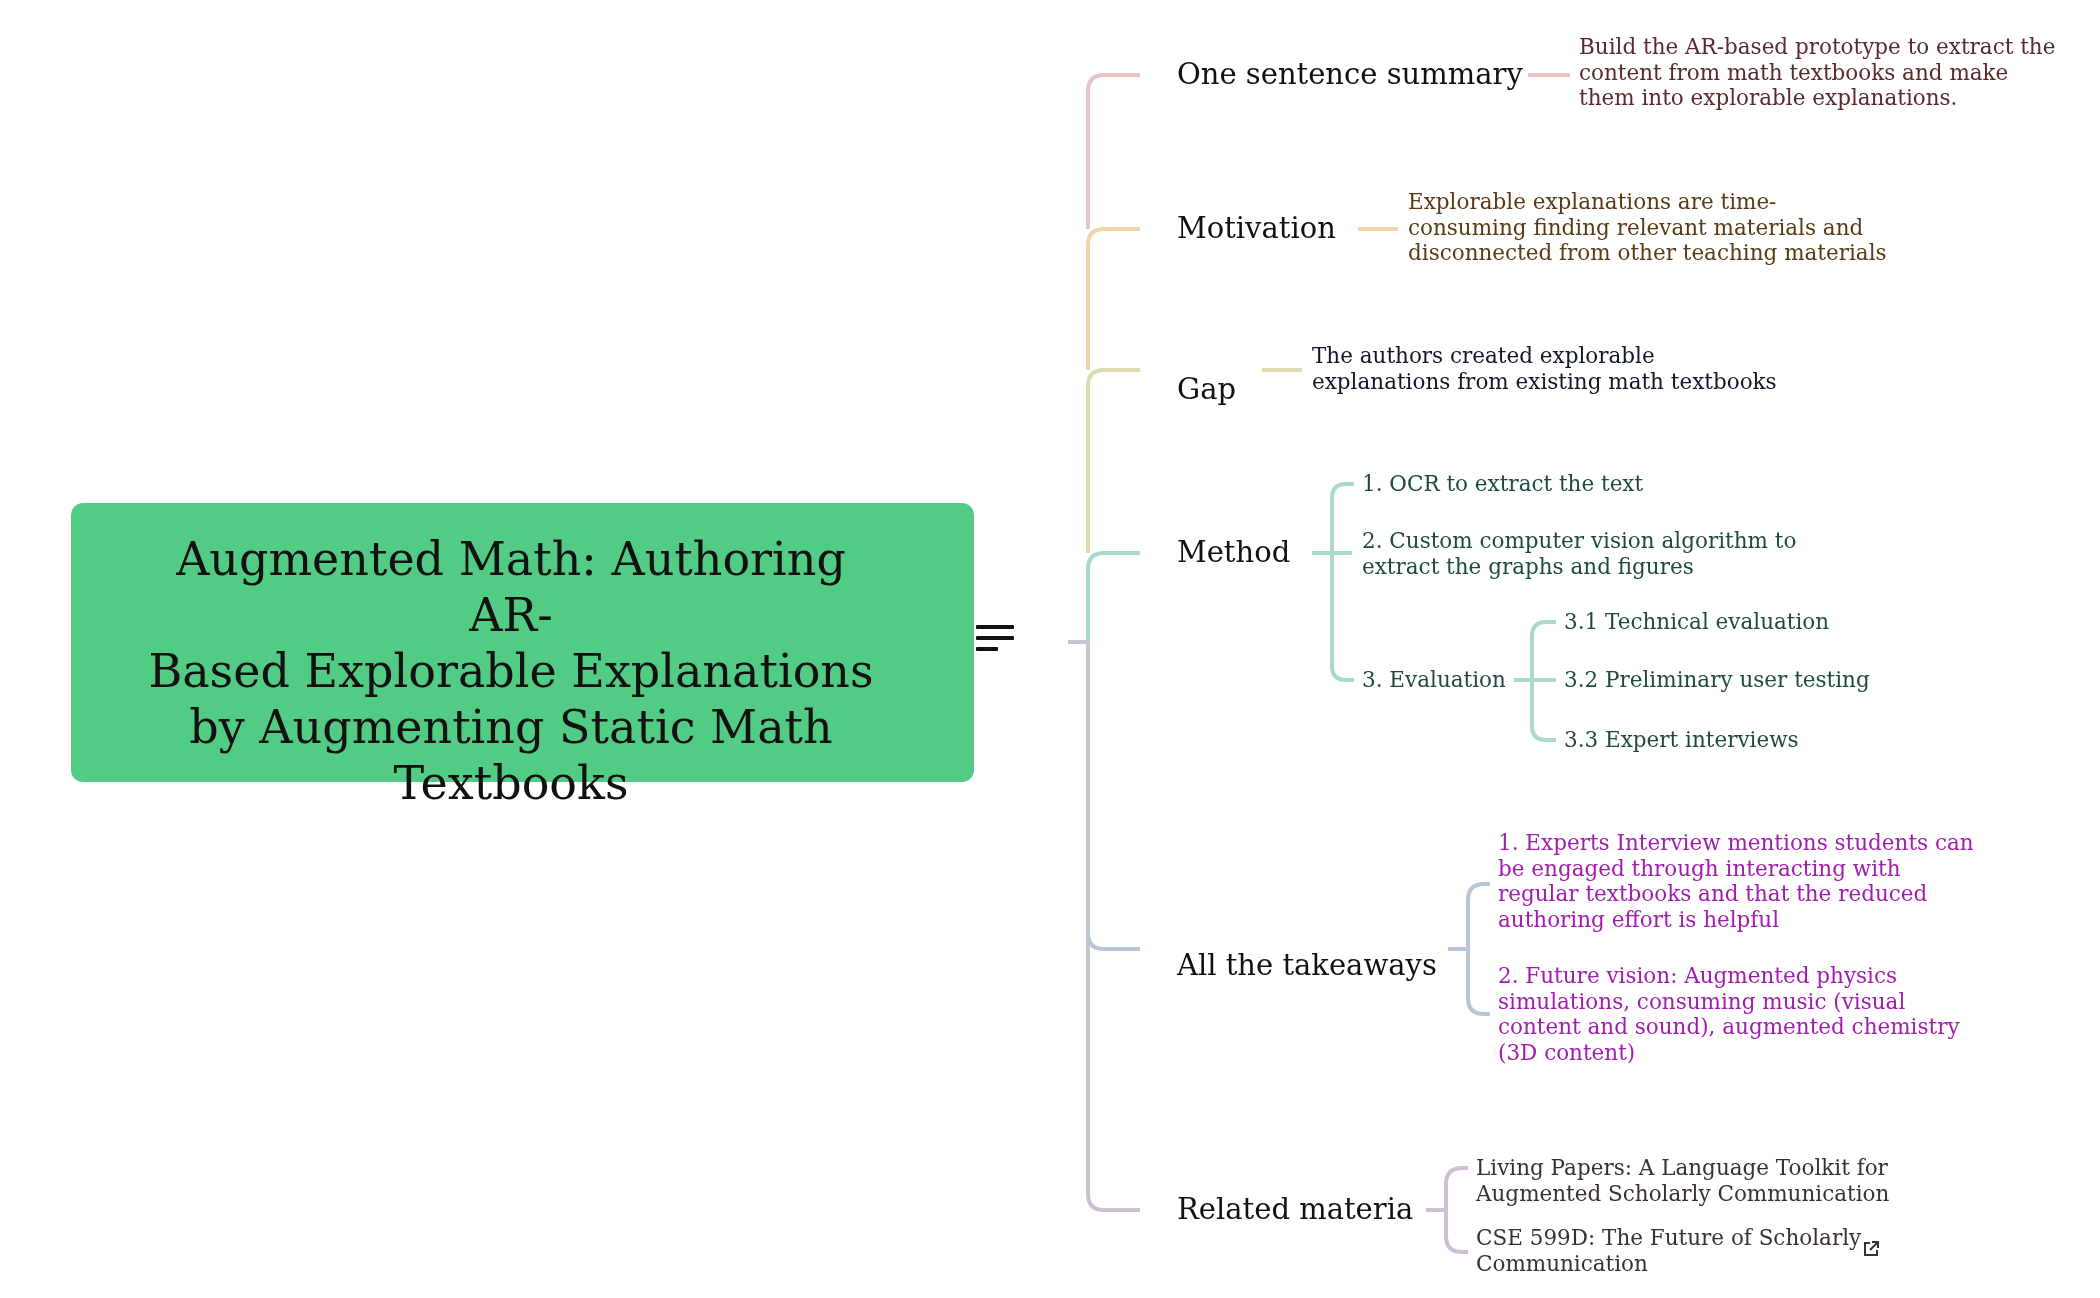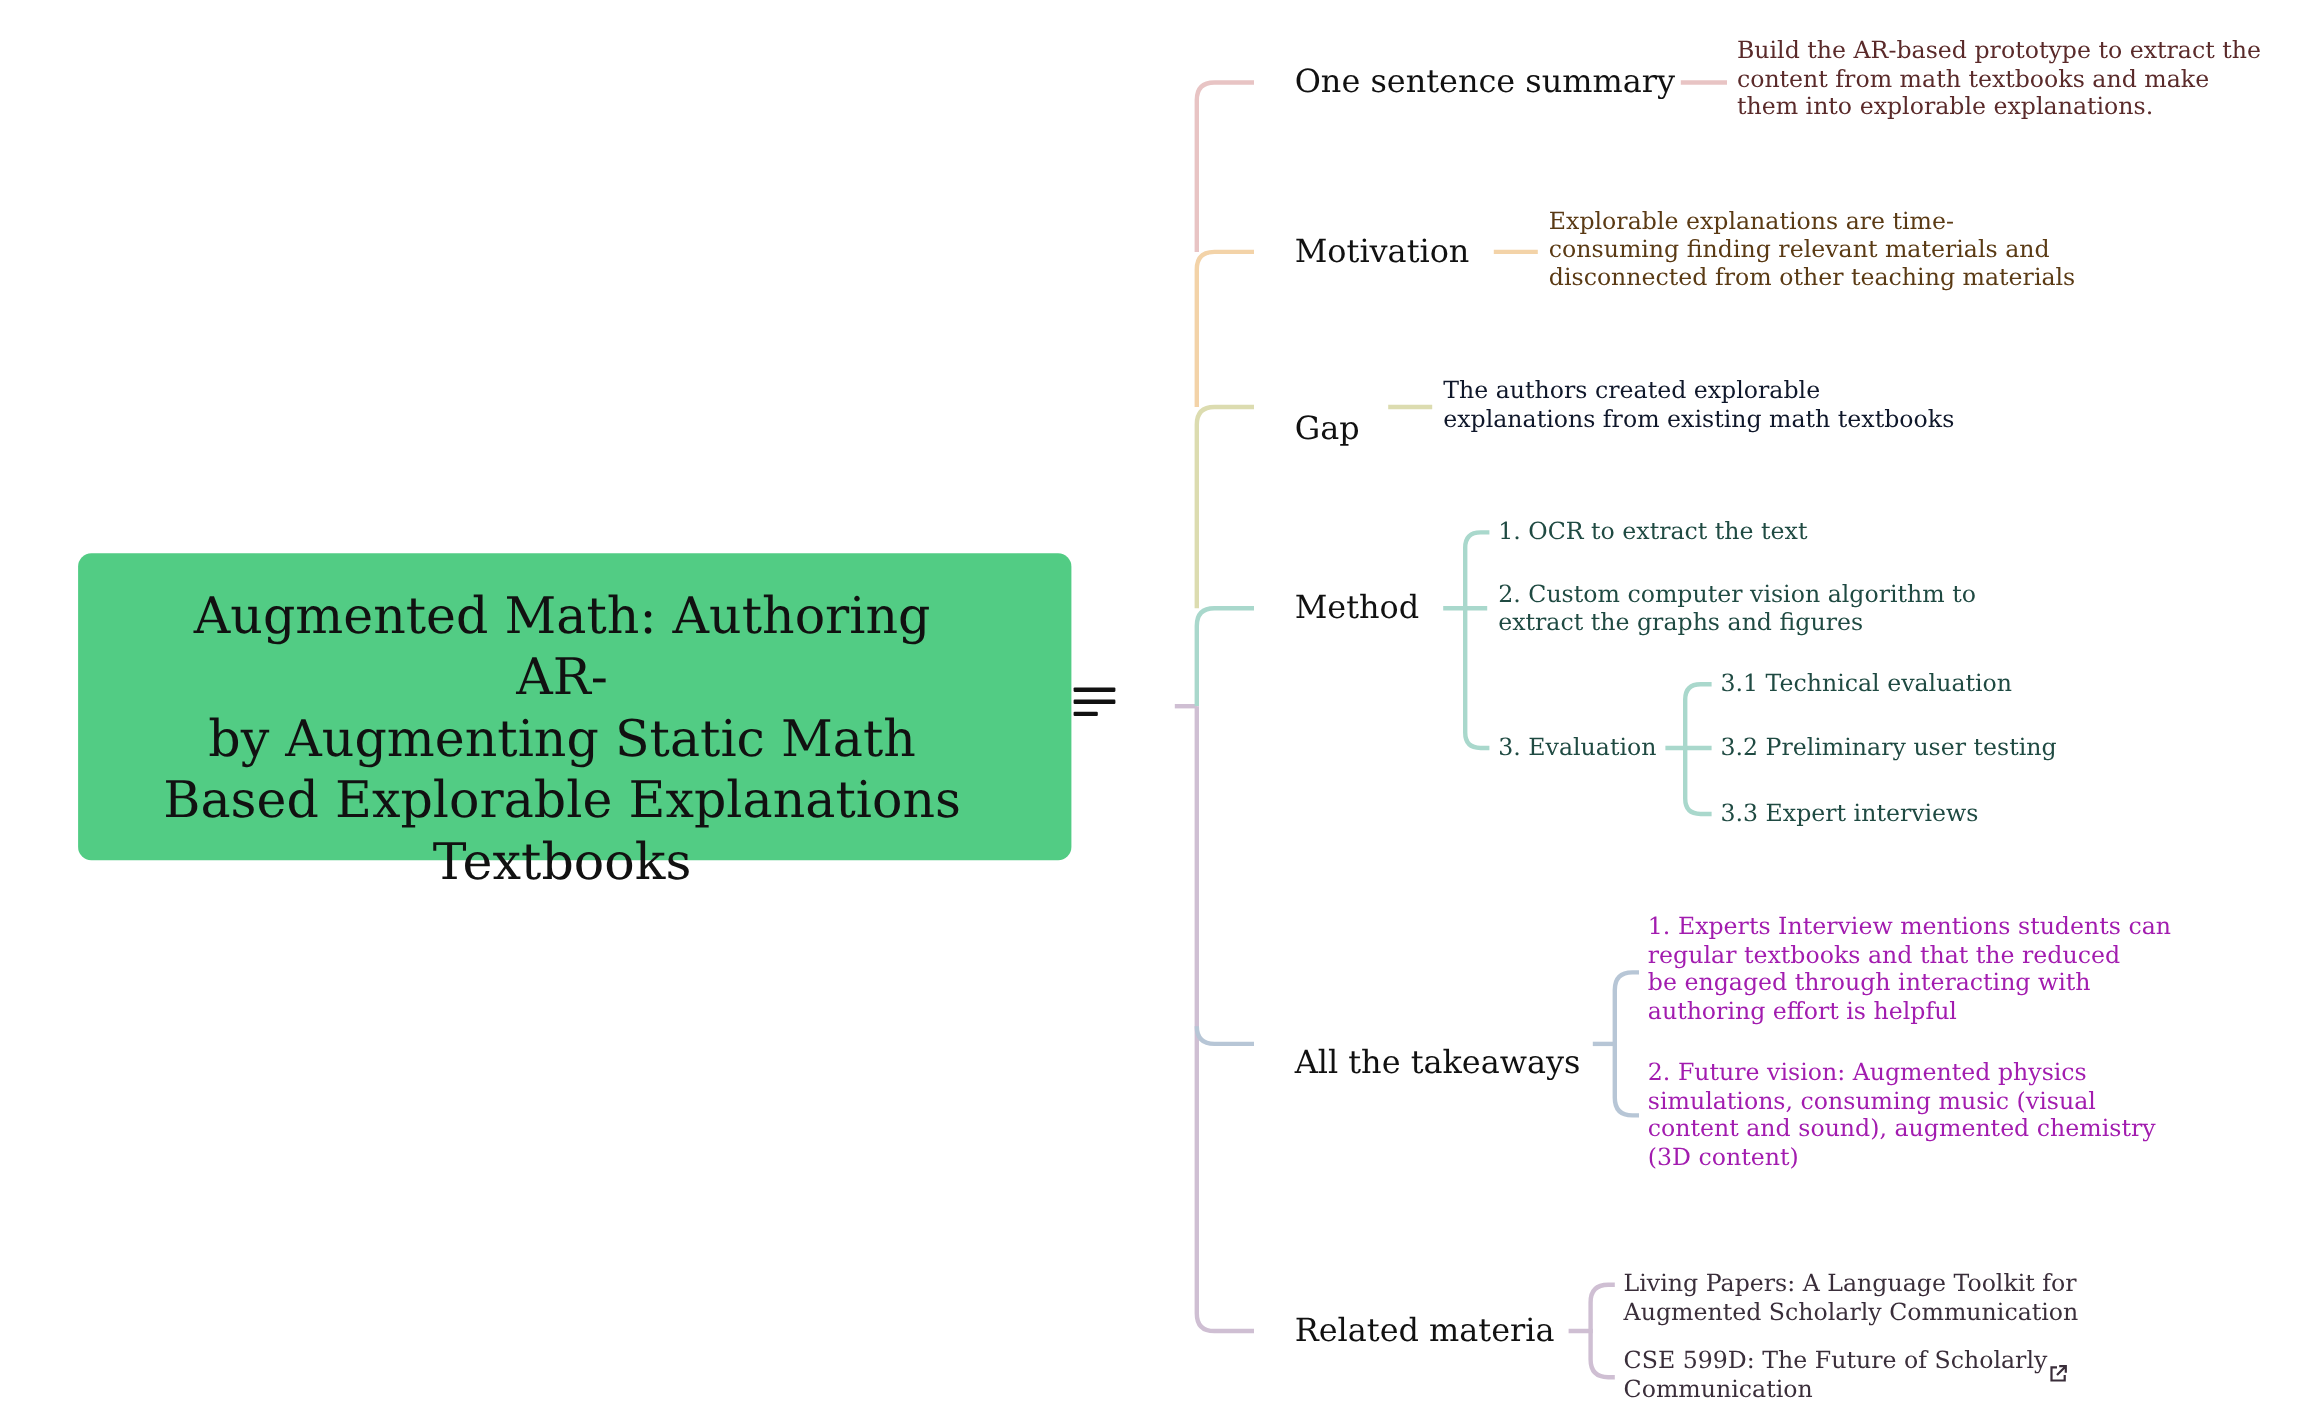--- a/index.html
+++ b/index.html
@@ -49,22 +49,22 @@
   <path d="M1472 883 H1484 Q1468 883 1468 899 V999 Q1468 1015 1484 1015 H1472" fill="none" stroke="#b7c6d6" stroke-width="0"></path>
   <path d="M1490 884 H1484 Q1468 884 1468 900 V998 Q1468 1014 1484 1014 H1490" fill="none" stroke="#b7c6d6" stroke-width="4"></path>
 
   <line x1="1426" y1="1210" x2="1448" y2="1210" stroke="#cfbfd3" stroke-width="4"></line>
   <path d="M1468 1168 H1462 Q1446 1168 1446 1184 V1236 Q1446 1252 1462 1252 H1468" fill="none" stroke="#cfbfd3" stroke-width="4"></path>
 </svg>
 
 <div class="root">
   <div class="root-title">
     <div>Augmented Math: Authoring AR-</div>
+    <div>Based Explorable Explanations</div>
     <div>by Augmenting Static Math</div>
-    <div>Based Explorable Explanations</div>
     <div>Textbooks</div>
   </div>
   <div class="root-icon">
     <span style="width:38px"></span>
       <span style="width:38px"></span>
       <span style="width:22px"></span>
   </div>
 </div>
 
 <div class="branch" style="left:1177px;top:56px;">One sentence summary</div>
@@ -98,22 +98,22 @@
 <div class="leaf c-method" style="left:1362px;top:667px;">
   <div>3. Evaluation</div>
 </div>
 <div class="leaf c-method" style="left:1564px;top:609px;">3.1 Technical evaluation</div>
 <div class="leaf c-method" style="left:1564px;top:667px;">3.2 Preliminary user testing</div>
 <div class="leaf c-method" style="left:1564px;top:727px;">3.3 Expert interviews</div>
 
 <div class="branch" style="left:1177px;top:947px;">All the takeaways</div>
 <div class="leaf c-takeaways" style="left:1498px;top:830px;">
   <div>1. Experts Interview mentions students can</div>
+  <div>be engaged through interacting with</div>
   <div>regular textbooks and that the reduced</div>
-  <div>be engaged through interacting with</div>
   <div>authoring effort is helpful</div>
 </div>
 <div class="leaf c-takeaways" style="left:1498px;top:963px;">
   <div>2. Future vision:  Augmented physics</div>
   <div>simulations, consuming music (visual</div>
   <div>content and sound), augmented chemistry</div>
   <div>(3D content)</div>
 </div>
 
 <div class="branch" style="left:1177px;top:1191px;">Related materia</div>

